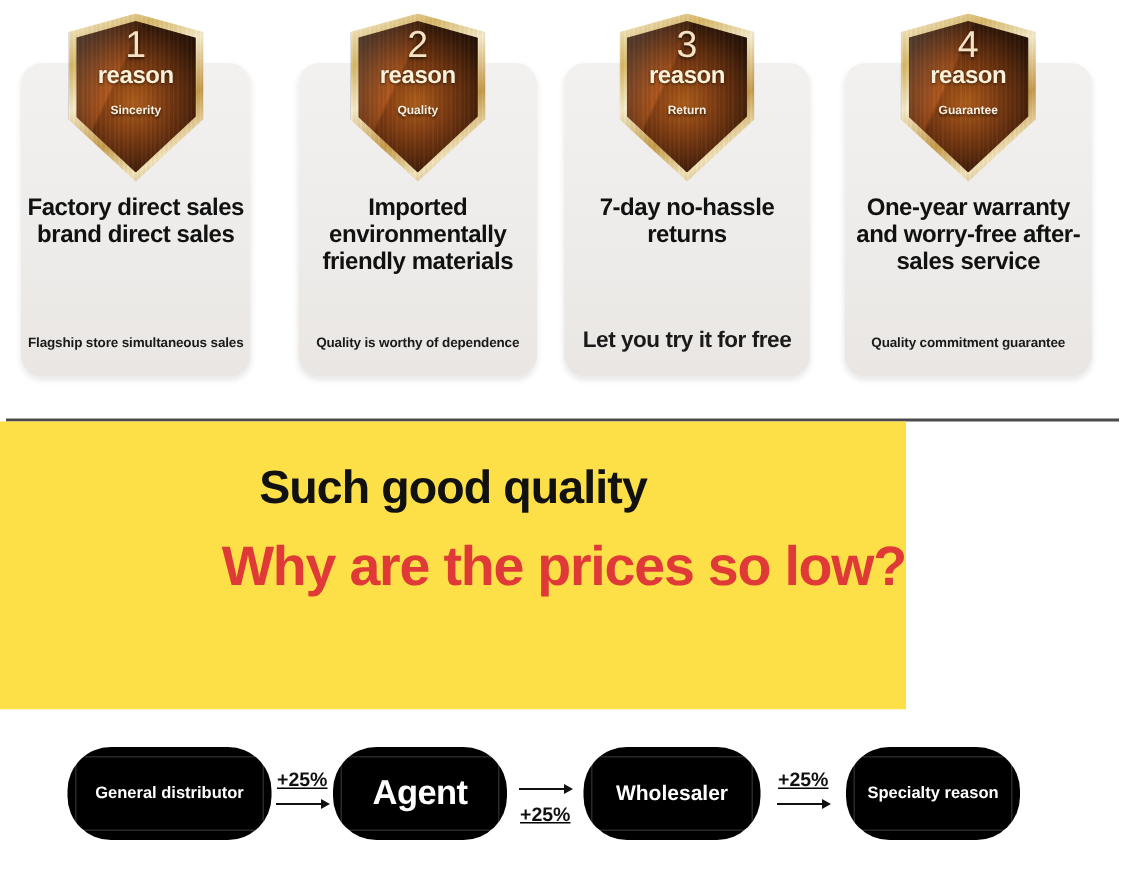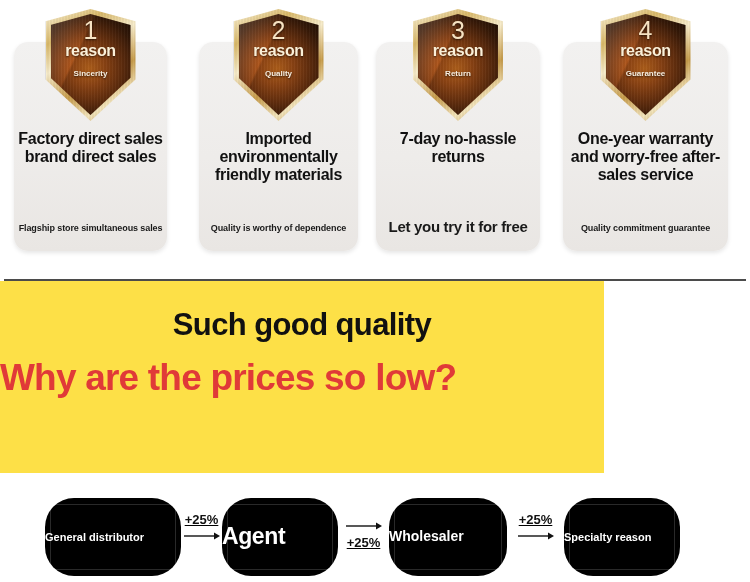--- a/index.html
+++ b/index.html
@@ -163,27 +163,28 @@
   .headline-1 {
     text-align: center;
     margin-top: 28px;
     font-size: 31px;
     font-weight: 700;
     color: #111111;
     letter-spacing: -0.6px;
     line-height: 1;
   }
   .headline-2 {
-    text-align: left;
+    text-align: right;
     margin-top: 19px;
     font-size: 37px;
     font-weight: 700;
     color: #E03A38;
     letter-spacing: -0.8px;
     line-height: 1;
+    padding-left: 24px;
   }
   .headline-3 {
     text-align: center;
     margin-top: 27px;
     font-size: 16px;
     font-weight: 700;
     color: #111111;
     letter-spacing: -0.35px;
     line-height: 1;
   }
@@ -193,24 +194,25 @@
     position: absolute;
     top: 473px;
     left: 0;
     width: 750px;
     height: 109px;
     background: #ffffff;
   }
   .flow-box {
     position: absolute;
     top: 25px;
-    height: 78px;
+    height: 62px;
     background: #000000;
     display: flex;
     align-items: center;
+    justify-content: center;
     box-sizing: border-box;
     border-radius: 29px;
   }
   .flow-box::after {
     content: "";
     position: absolute;
     left: 5px; right: 5px; top: 6px; bottom: 6px;
     border: 1px solid rgba(255,255,255,0.16);
     pointer-events: none;
   }

